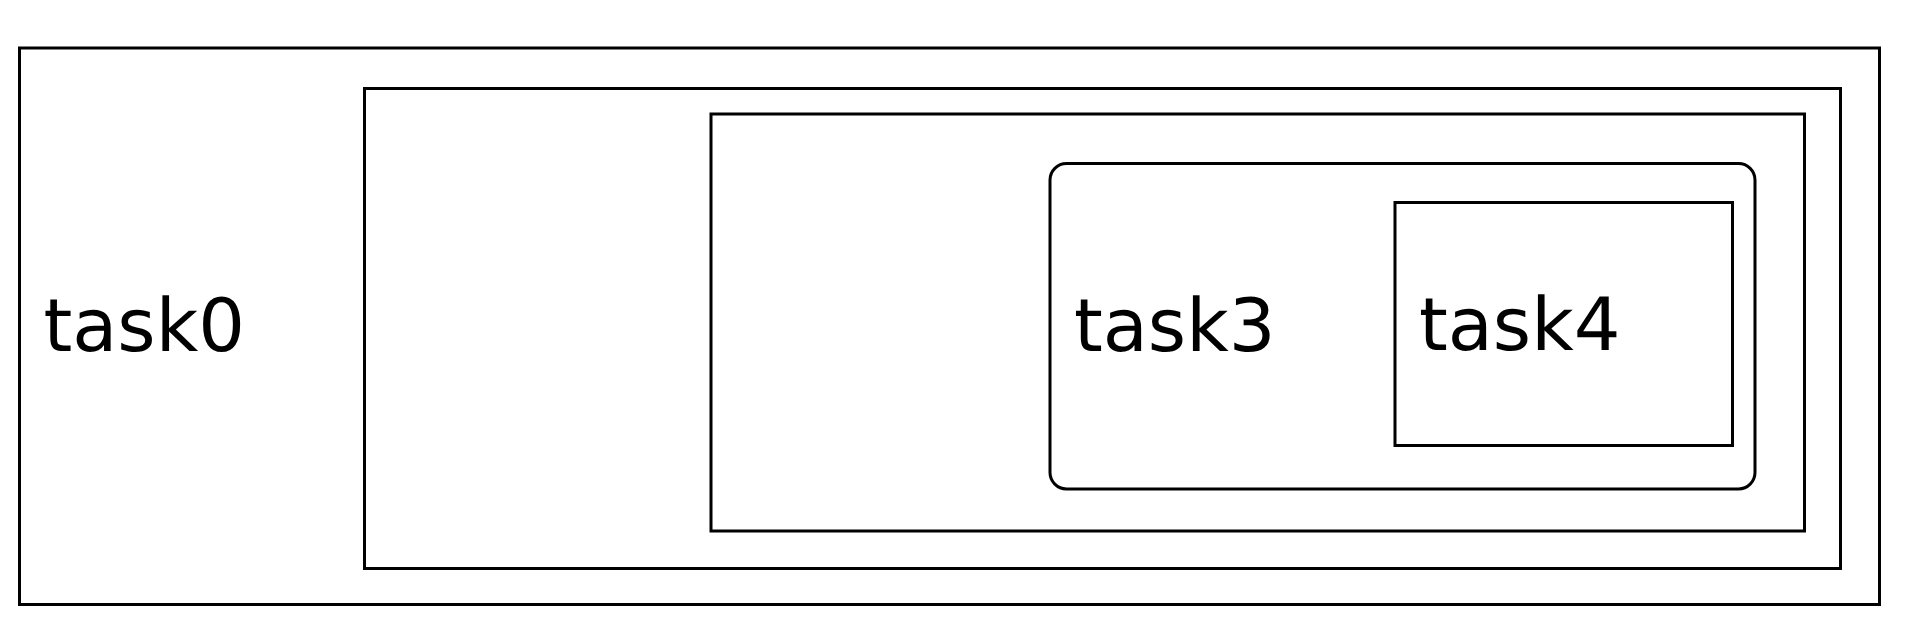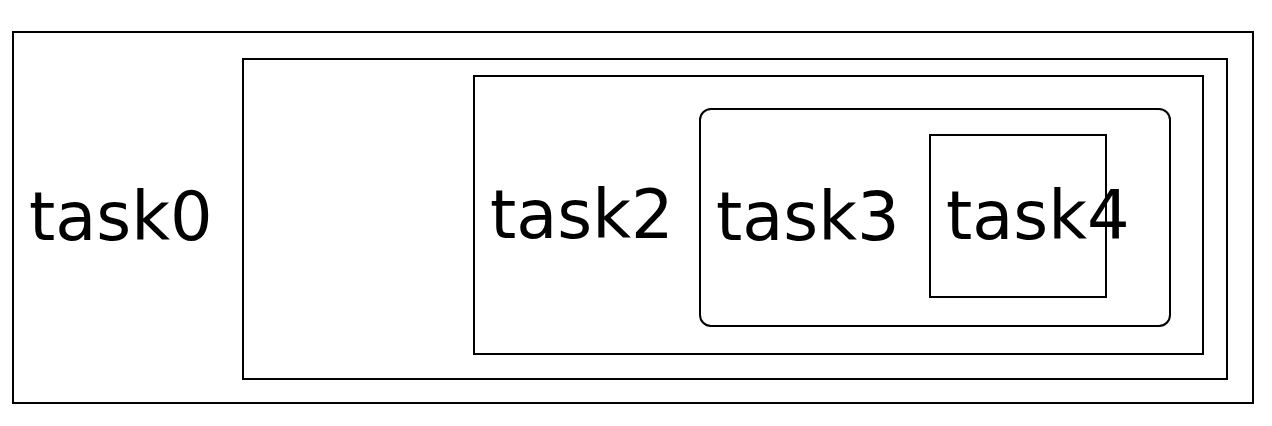--- a/index.html
+++ b/index.html
@@ -17,42 +17,41 @@
   }
   .task-box {
     position: absolute;
     box-sizing: border-box;
     border: 2px solid #000000;
     background: transparent;
     display: flex;
     align-items: center;
   }
   .task-label {
-    font-size: 67px;
+    font-size: 49px;
     line-height: 1;
     color: #000000;
     padding-left: 15px;
     white-space: nowrap;
   }
   
   .box0 { left: 12px;  top: 31px;  width: 1242px; height: 373px; }
   .box1 { left: 228px; top: 25px;  width: 986px;  height: 322px; }
   .box2 { left: 229px; top: 15px;  width: 731px;  height: 280px; }
   .box3 { left: 224px; top: 31px;  width: 472px;  height: 219px; border-radius: 12px; }
-  .box4 { left: 228px; top: 24px;  width: 178px;  height: 164px; }
+  .box4 { left: 228px; top: 24px;  width: 227px;  height: 164px; }
 </style>
 </head>
 <body>
 
 <div class="stage">
   <div class="task-box box0">
     <span class="task-label">task0</span>
     <div class="task-box box1">
       <div class="task-box box2">
-        <span class="task-label">task2</span>
         <div class="task-box box3">
           <span class="task-label">task3</span>
           <div class="task-box box4">
             <span class="task-label">task4</span>
           </div>
         </div>
       </div>
     </div>
   </div>
 </div>

